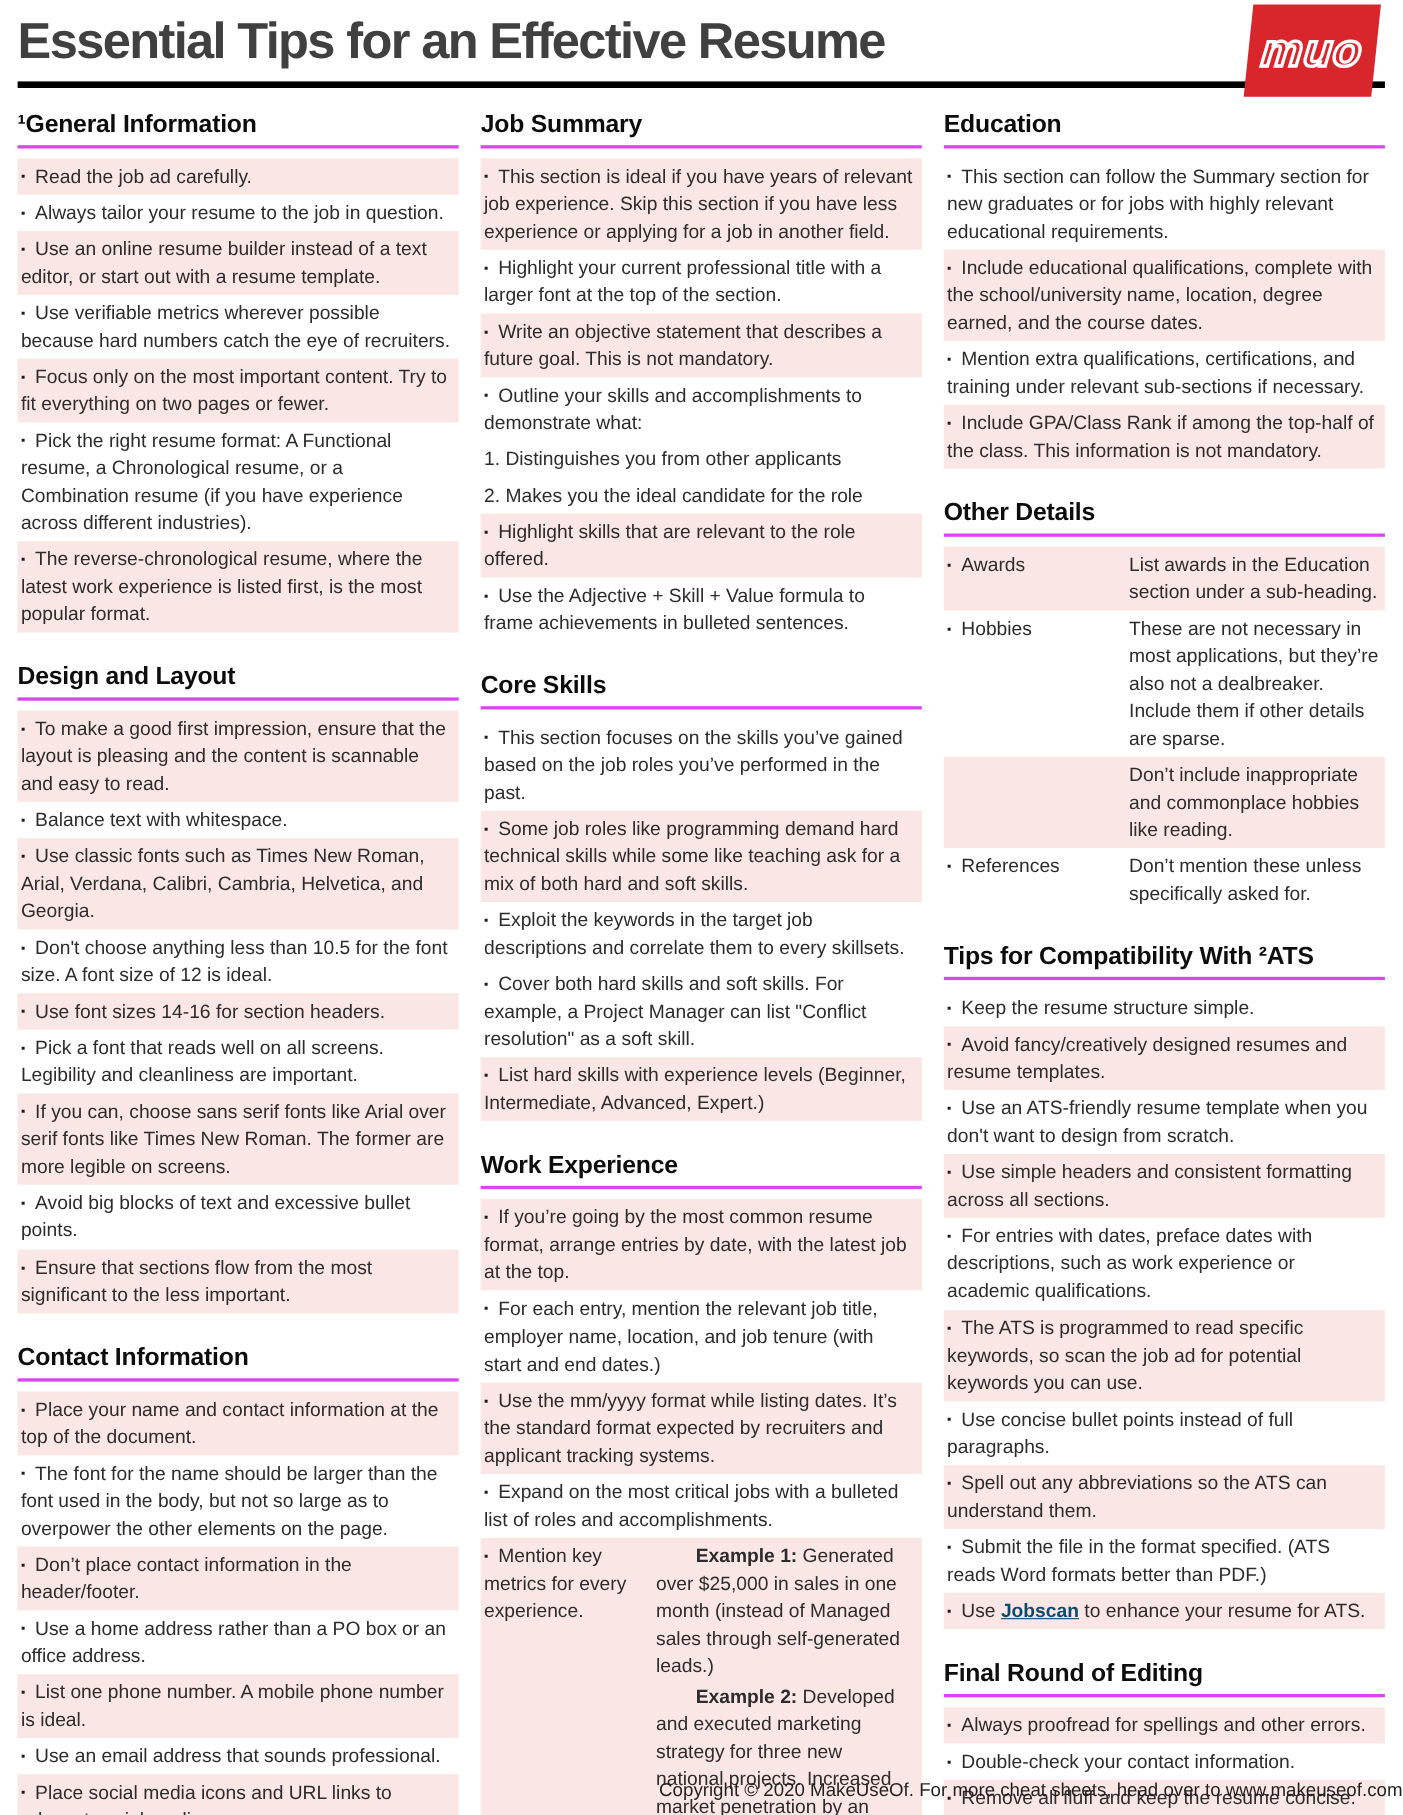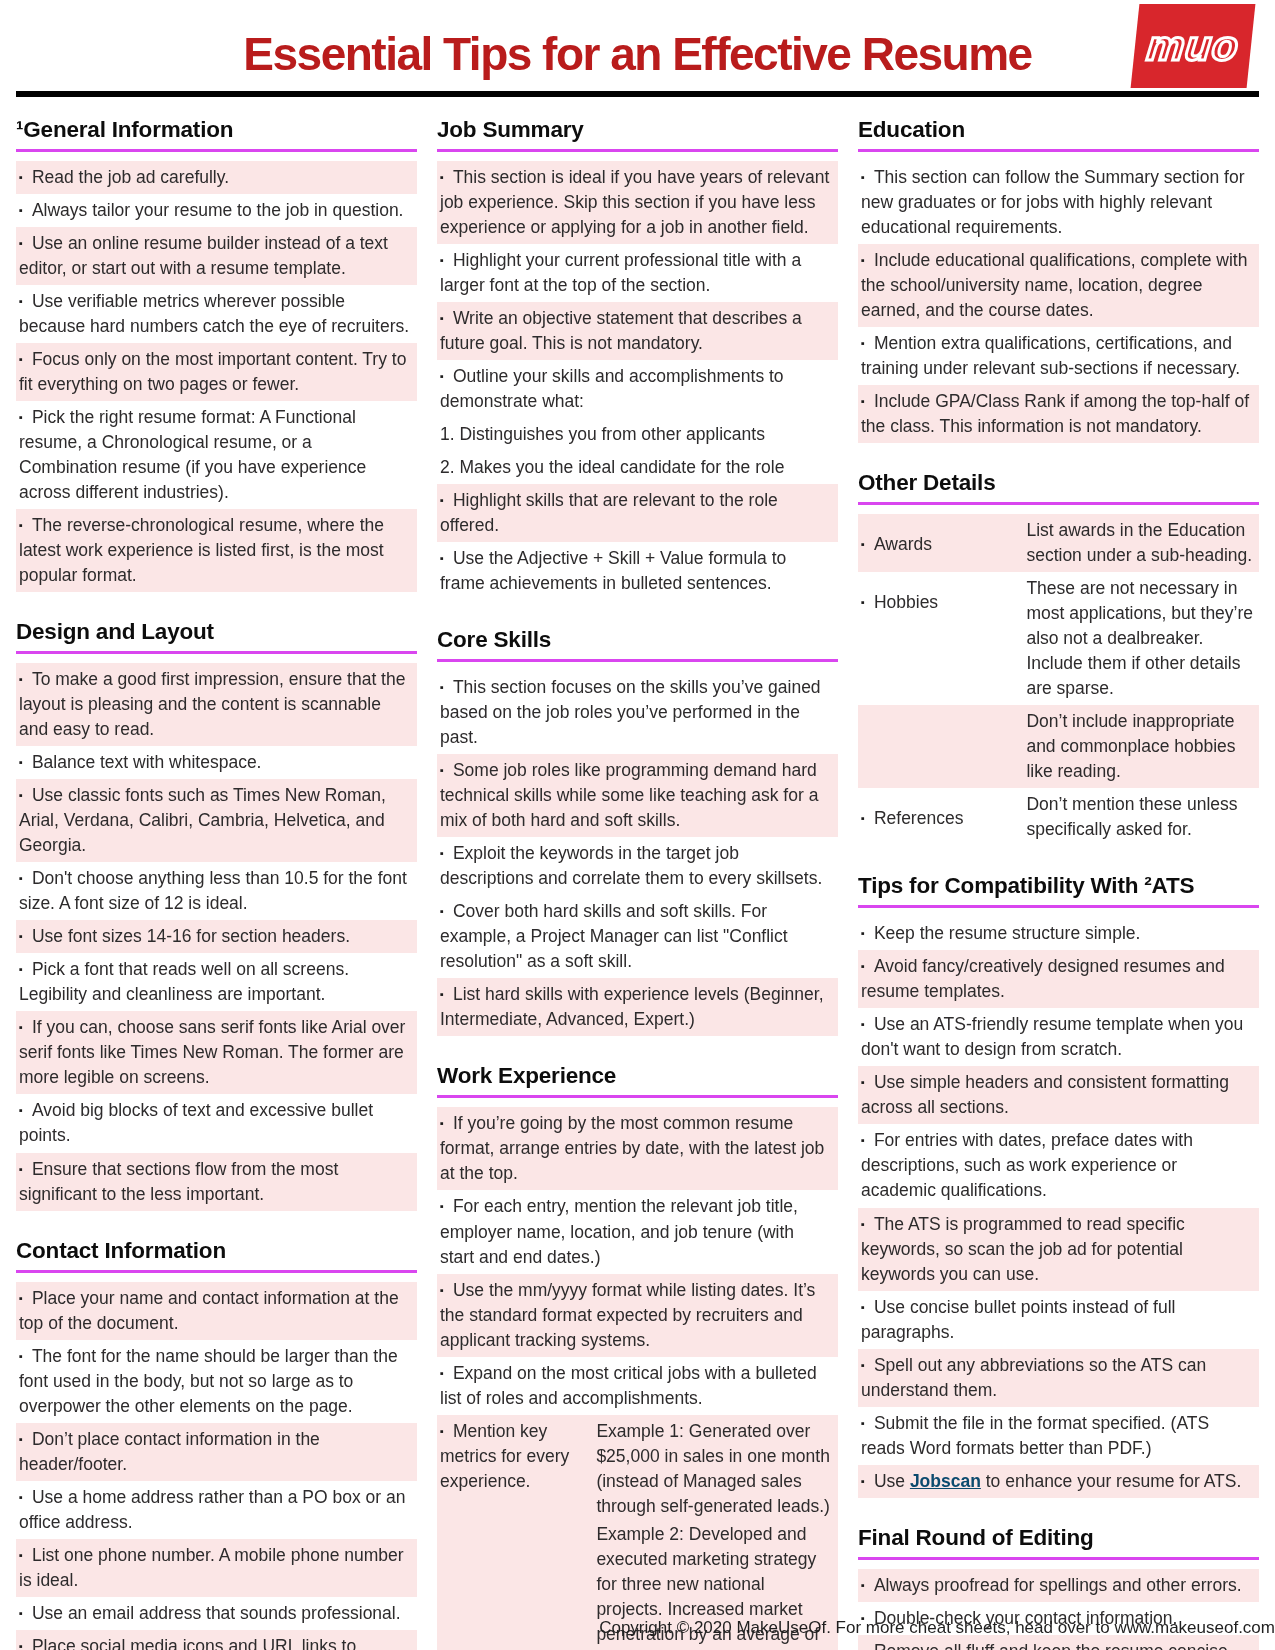--- a/index.html
+++ b/index.html
@@ -4,23 +4,22 @@
 <style>
   html,body{margin:0;padding:0;}
   body{
     width:1275px;height:1650px;position:relative;background:#ffffff;
     font-family:"Liberation Sans","DejaVu Sans",sans-serif;color:#2d2b2c;
     box-sizing:border-box;overflow:hidden;
   }
   .page{padding:0 16px;}
   header{position:relative;border-bottom:6px solid #000;padding:8px 0 10px;}
   .title{
-    margin:19px 0 0;font-size:46px;font-weight:bold;letter-spacing:-1.5px;color:#b91c1c;
+    margin:2px 0 0;font-size:46px;font-weight:bold;letter-spacing:-1.5px;color:#404040;
     font-family:"Liberation Sans","DejaVu Sans",sans-serif;
-    text-align:center;
   }
   .logo{
     position:absolute;right:8px;top:4px;width:116px;height:84px;background:#d8262c;
     transform:skewX(-6deg);display:flex;align-items:center;justify-content:center;z-index:2;
   }
   .logo span{
     font-size:42px;font-weight:bold;font-style:italic;letter-spacing:1px;
     color:#d8262c;-webkit-text-stroke:3px #ffffff;
   }
   .cols{display:flex;gap:20px;margin-top:20px;}
@@ -30,28 +29,28 @@
     font-size:22.5px;font-weight:bold;margin:0 0 9px;padding-bottom:6px;
     border-bottom:3px solid #d946ef;color:#0d0d0d;letter-spacing:-0.2px;
   }
   .item{font-size:17.5px;line-height:1.43;padding:4px 7px 4px 3px;}
   .item.hl{background:#fbe6e6;}
   .sq{font-size:11px;vertical-align:2px;margin-right:9px;color:#1c1b1b;}
   .link{color:#0c4a6e;font-weight:bold;text-decoration:underline;cursor:pointer;}
   
   .od-row{display:flex;font-size:17.5px;line-height:1.43;}
   .od-row.hl{background:#fbe6e6;}
-  .od-term{width:42%;padding:18px 4px 4px 3px;box-sizing:border-box;}
+  .od-term{width:42%;padding:4px 4px 4px 3px;box-sizing:border-box;}
   .od-desc{width:58%;padding:4px 4px 4px 0;box-sizing:border-box;}
   
   .ex-row{display:flex;}
   .ex-left{width:40%;box-sizing:border-box;padding-right:8px;}
   .ex-right{width:60%;box-sizing:border-box;}
   .ex-p{margin:0 0 3px;font-size:17.5px;line-height:1.43;}
-  .ex-p b{font-weight:normal;}
+  .ex-p b{font-weight:bold;margin-left:36px;}
   footer{
     position:absolute;bottom:12px;left:0;width:100%;text-align:right;
     font-size:17px;color:#1f1f1f;
   }
 </style>
 </head>
 <body>
 
 <div class="page">
   <header>

